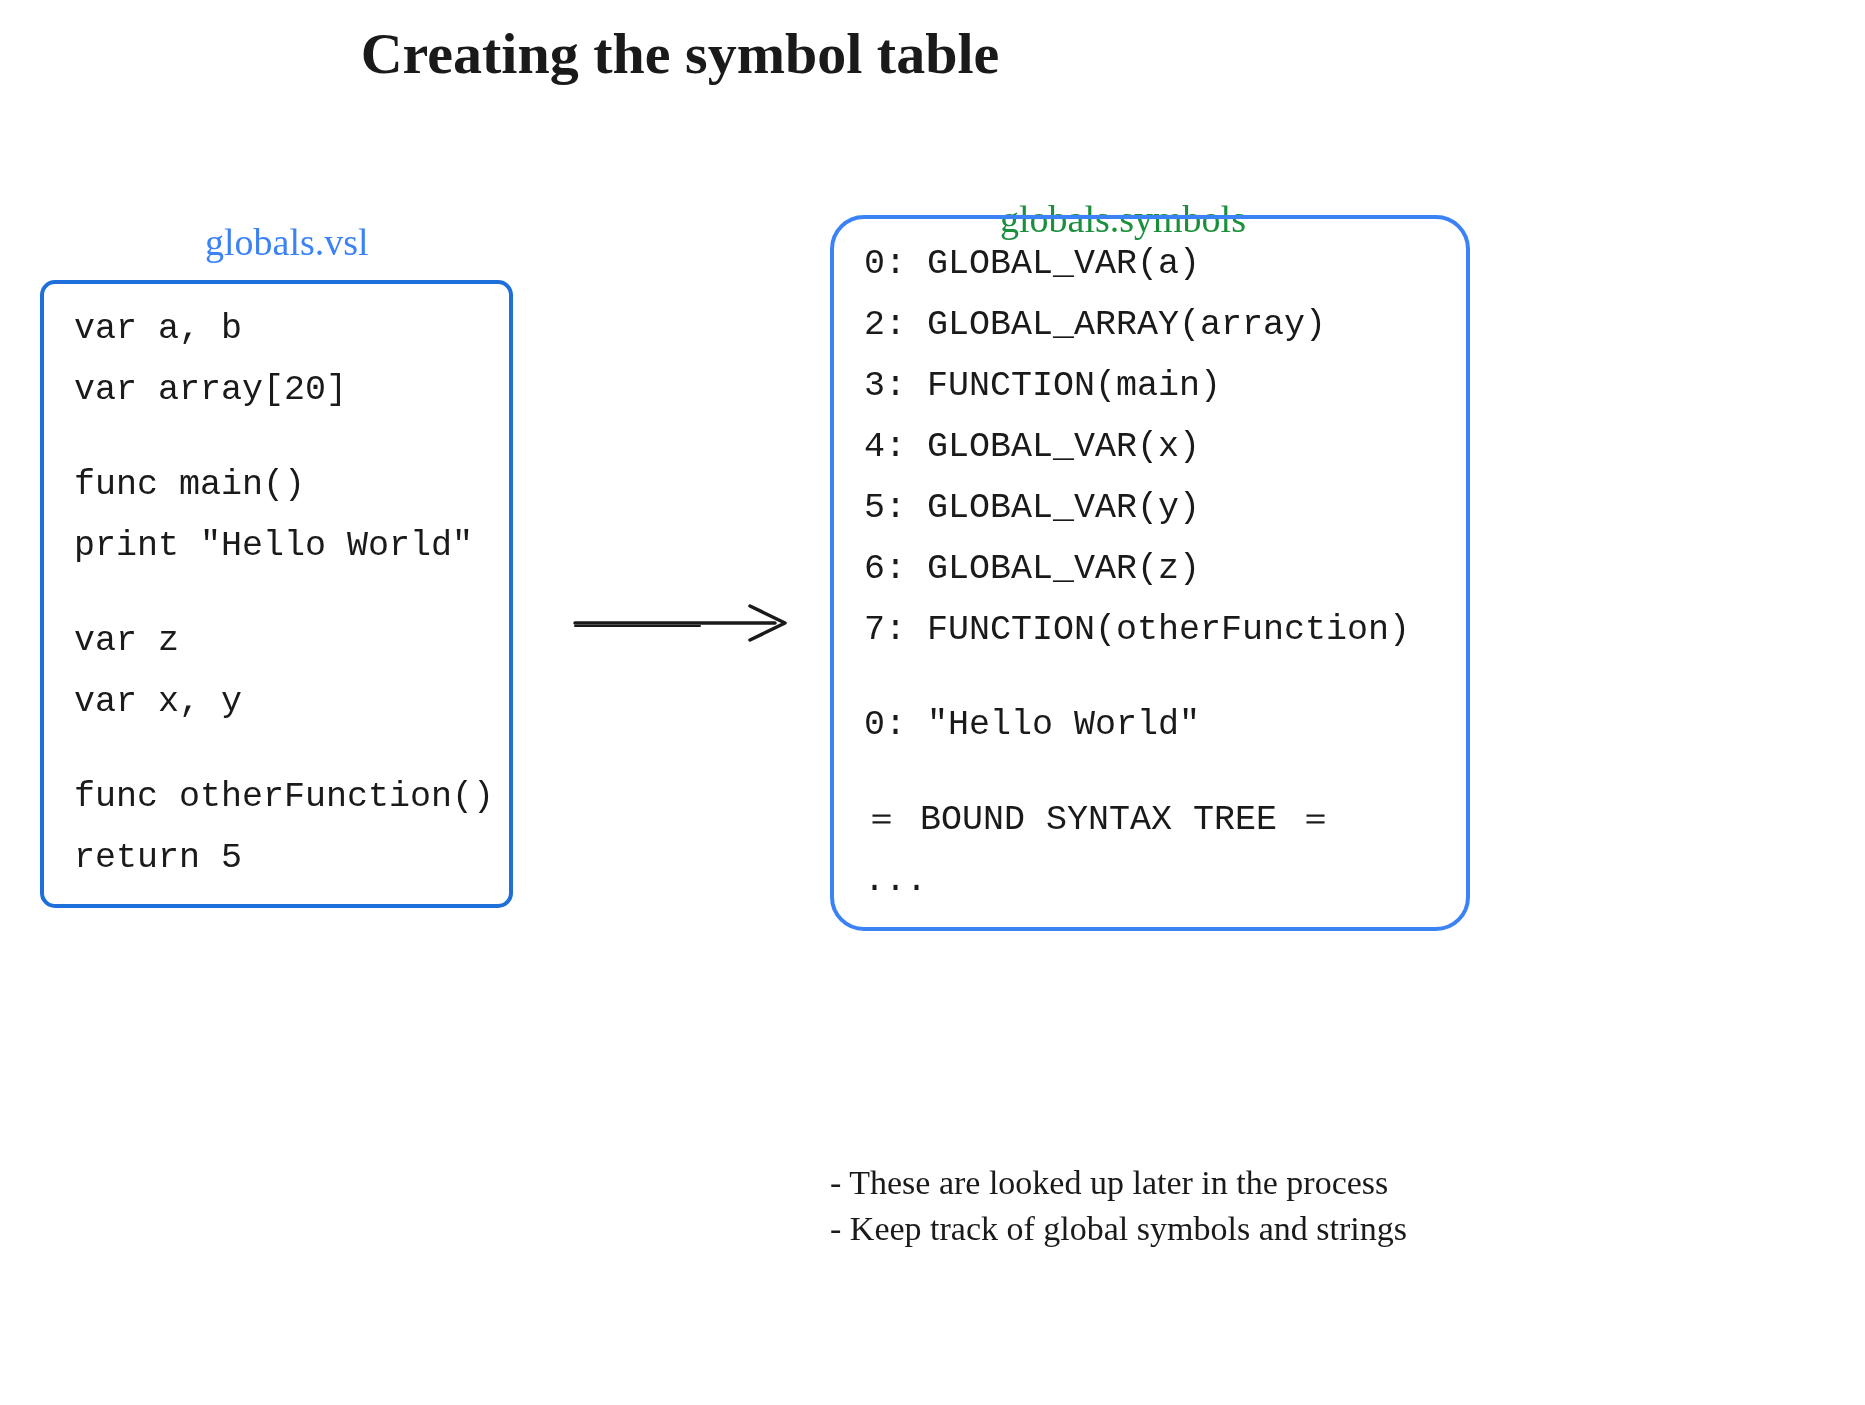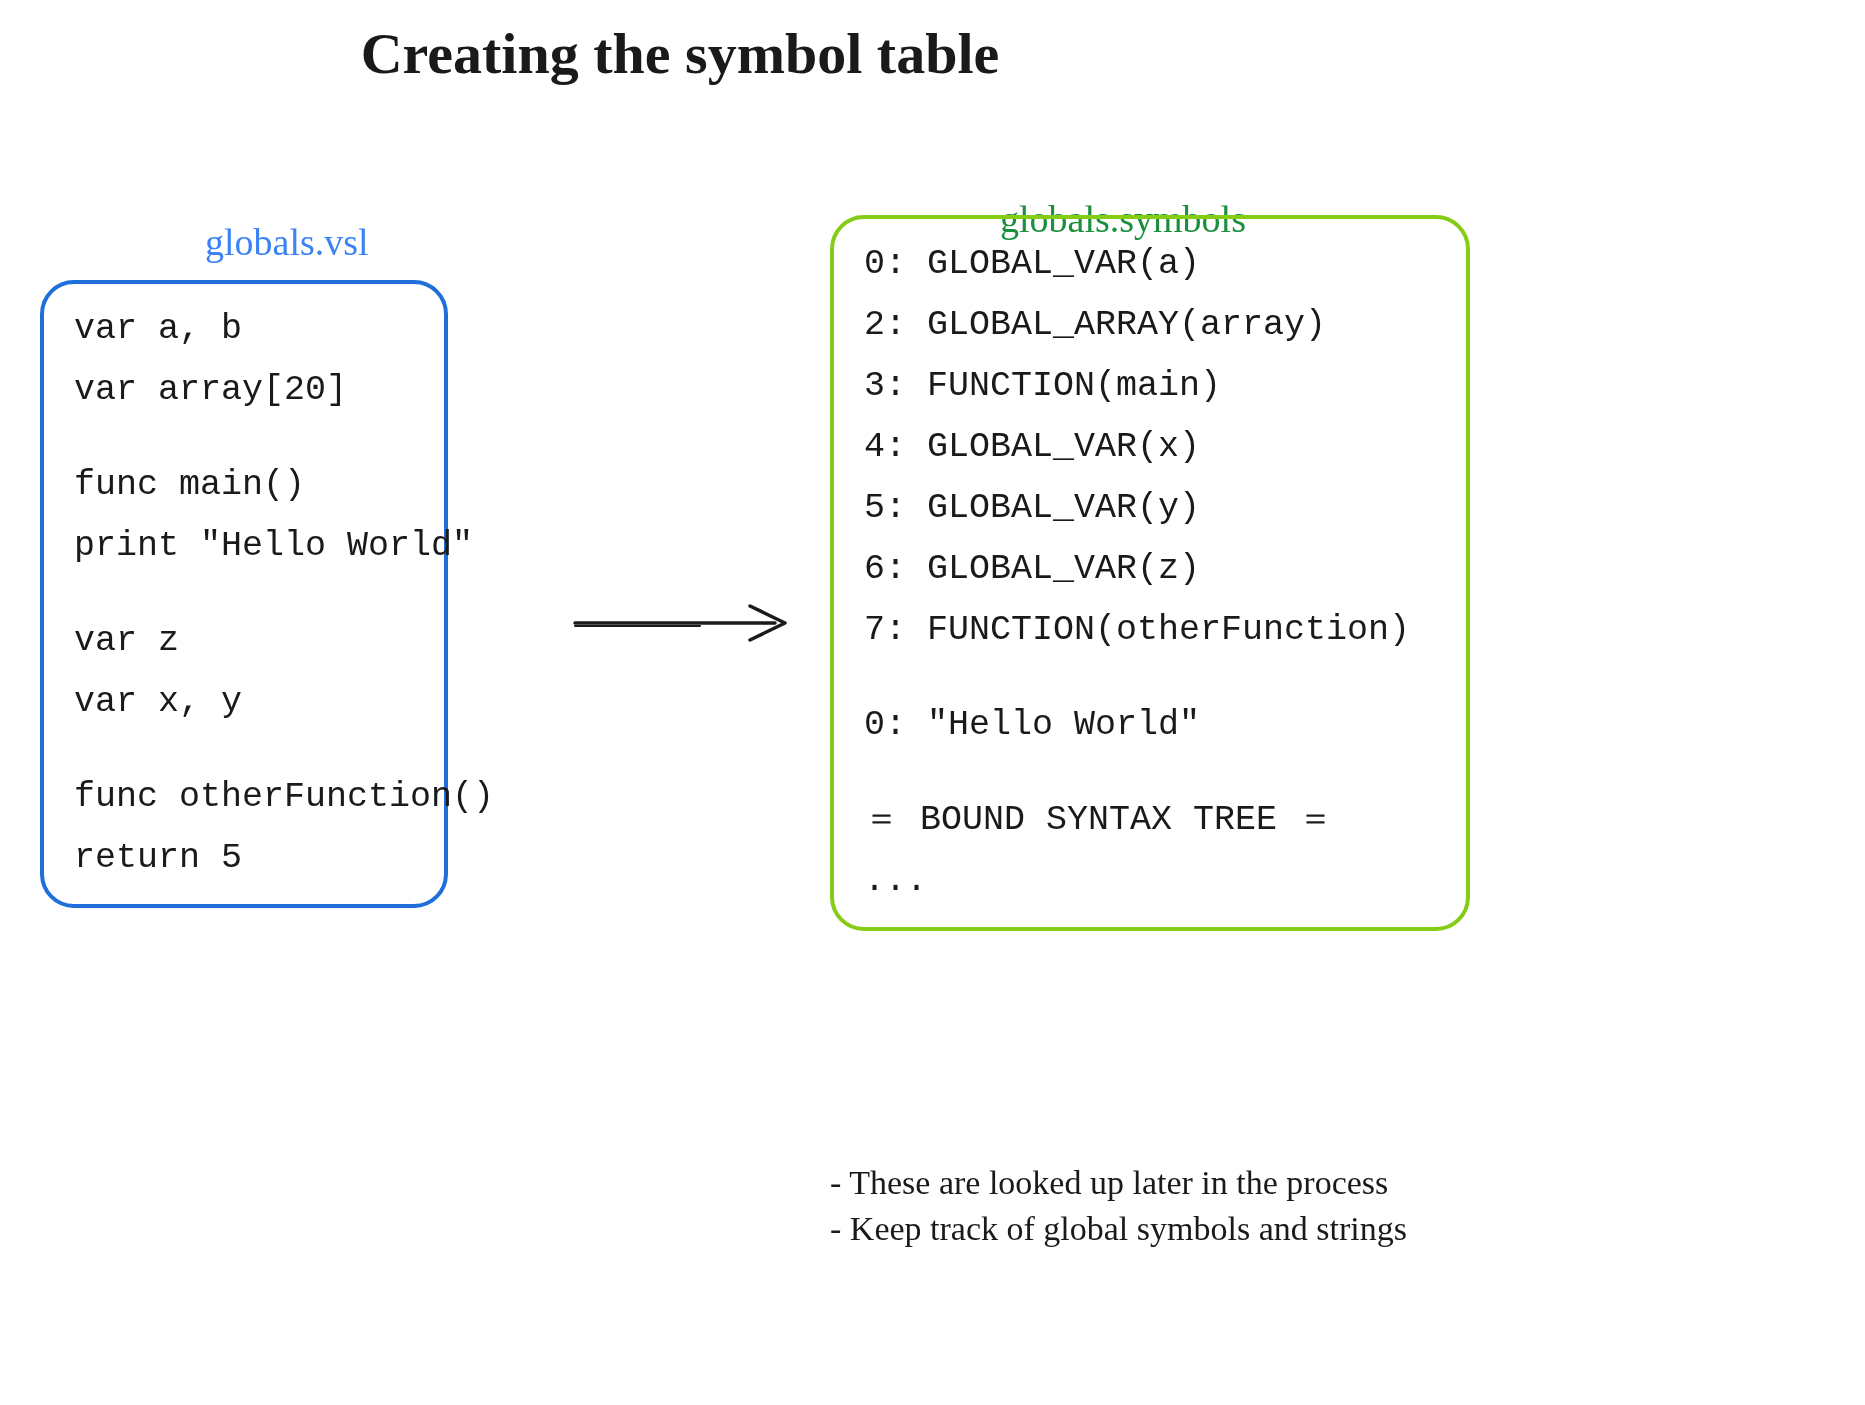--- a/index.html
+++ b/index.html
@@ -35,21 +35,21 @@
   }
   .box-label.blue { color: #3b82f6; }
   .box-label.green { color: #1a8f3c; margin-top: 37px; }
   .box {
     position: absolute;
     border-radius: 34px;
     padding: 28px 30px;
     box-sizing: border-box;
   }
   .box.blue { border: 4px solid #1e6fd9; }
-  .box.green { border: 4px solid #84cc16; }
+  .box.green { border: 4px solid #3b82f6; }
   .code-line {
     font-family: "SF Mono", "Consolas", "Menlo", "Courier New", monospace;
     font-size: 35px;
     font-weight: 500;
     color: #1a1a1a;
     line-height: 1.0;
     white-space: pre;
     margin: 0 0 26px 0;
   }
   .code-line.last { margin-bottom: 0; }
@@ -67,21 +67,21 @@
 </style>
 </head>
 <body>
 
 <div class="canvas">
 
   <div class="title">Creating the symbol table</div>
 
   <div class="box-label blue" style="left:205px; top:220px;">globals.vsl</div>
 
-  <div class="box blue" style="left:40px; top:280px; width:408px;">
+  <div class="box blue" style="left:40px; top:280px; width:473px;border-radius:15px;">
     <div id="left-lines">
         <div class="code-line">var a, b</div>
         <div class="code-line">var array[20]</div>
         <div class="spacer"></div>
         <div class="code-line">func main()</div>
         <div class="code-line">print "Hello World"</div>
         <div class="spacer"></div>
         <div class="code-line">var z</div>
         <div class="code-line">var x, y</div>
         <div class="spacer"></div>

